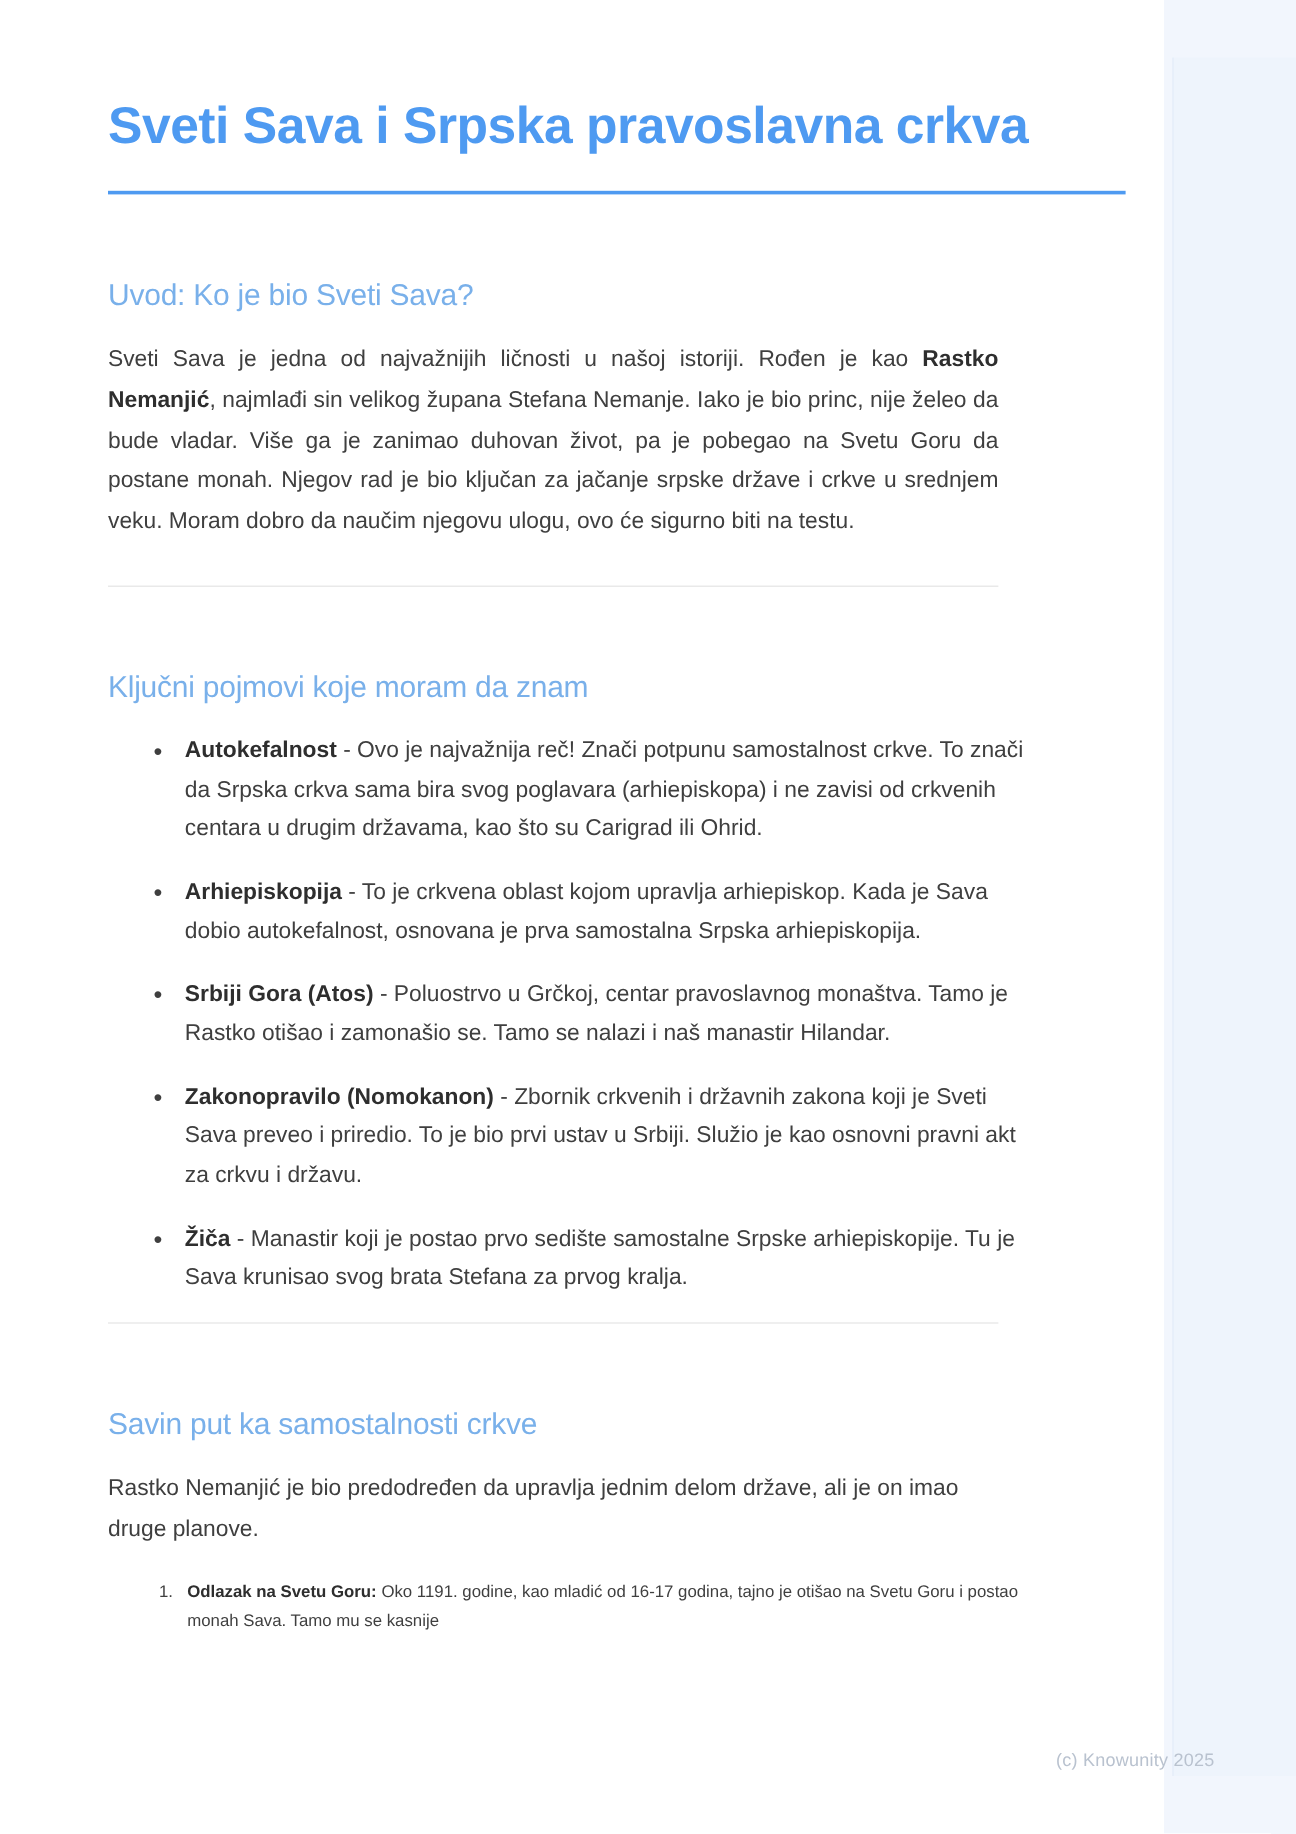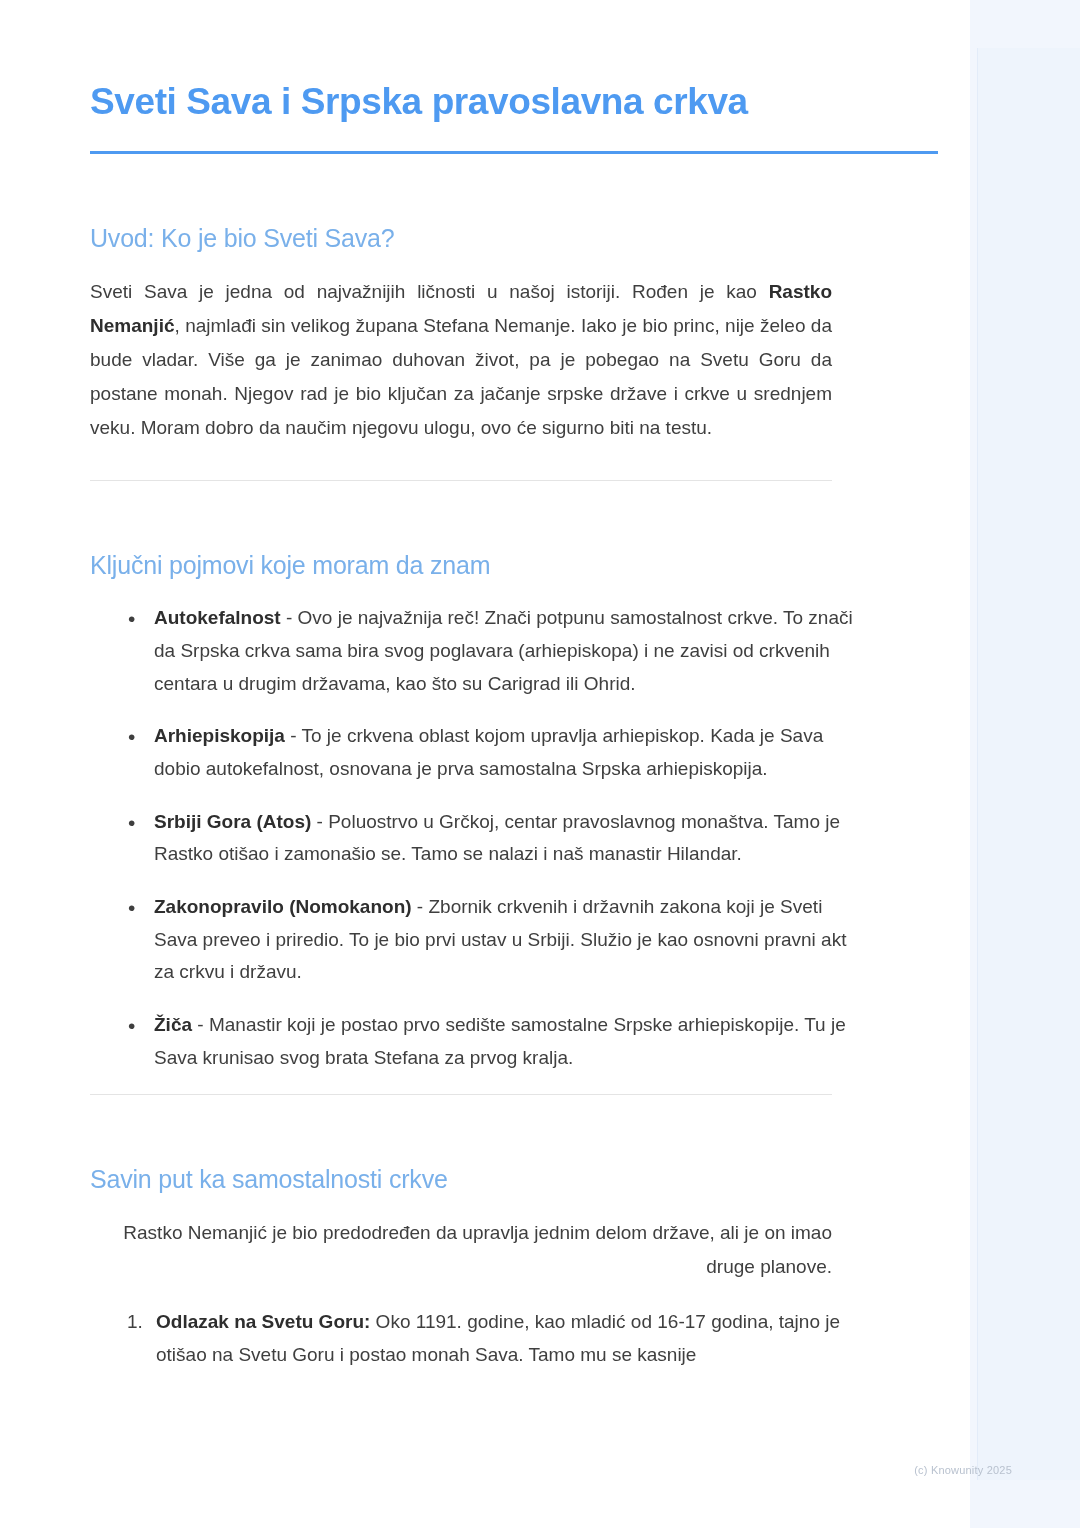--- a/index.html
+++ b/index.html
@@ -43,21 +43,21 @@
     height: 100%;
     padding: 0;
     box-sizing: border-box;
   }
 
   .content {
     padding: 78px 90px 0 90px;
   }
 
   h1.doc-title {
-    font-size: 37px;
+    font-size: 43px;
     line-height: 1.28;
     font-weight: 700;
     color: #4e9af1;
     margin: 0;
     letter-spacing: -0.4px;
   }
 
   .title-rule {
     margin-top: 26px;
     border-bottom: 3px solid #4e9af1;
@@ -74,21 +74,21 @@
 
   p.body-text {
     font-size: 19px;
     line-height: 1.78;
     color: #3f3f3f;
     margin: 0 0 6px 0;
     text-align: justify;
     max-width: 742px;
   }
   p.body-text.no-justify {
-    text-align: right;
+    text-align: left;
   }
 
   .divider {
     border-top: 1px solid #e4e4e4;
     margin: 36px 0 0 0;
     width: 742px;
   }
 
   ul.key-list {
     margin: 12px;
@@ -112,36 +112,36 @@
     font-size: 21px;
     color: #3f3f3f;
   }
 
   ol.steps-list {
     margin: 22px 0 0 0;
     padding: 0 0 0 58px;
     max-width: 770px;
   }
   ol.steps-list > li {
-    font-size: 19px;
+    font-size: 14px;
     line-height: 1.72;
     color: #3f3f3f;
     padding-left: 8px;
   }
   ol.steps-list > li::marker {
     color: #3f3f3f;
   }
 
   b, strong { font-weight: 700; color: #2e2e2e; }
 
   .watermark {
     position: absolute;
     right: 68px;
     bottom: 52px;
-    font-size: 11px;
+    font-size: 15px;
     color: #b9c2cf;
     letter-spacing: 0.2px;
   }
 </style>
 </head>
 <body>
 
 <div class="edge-strip">
   <div class="edge-strip-inner"></div>
 </div>

